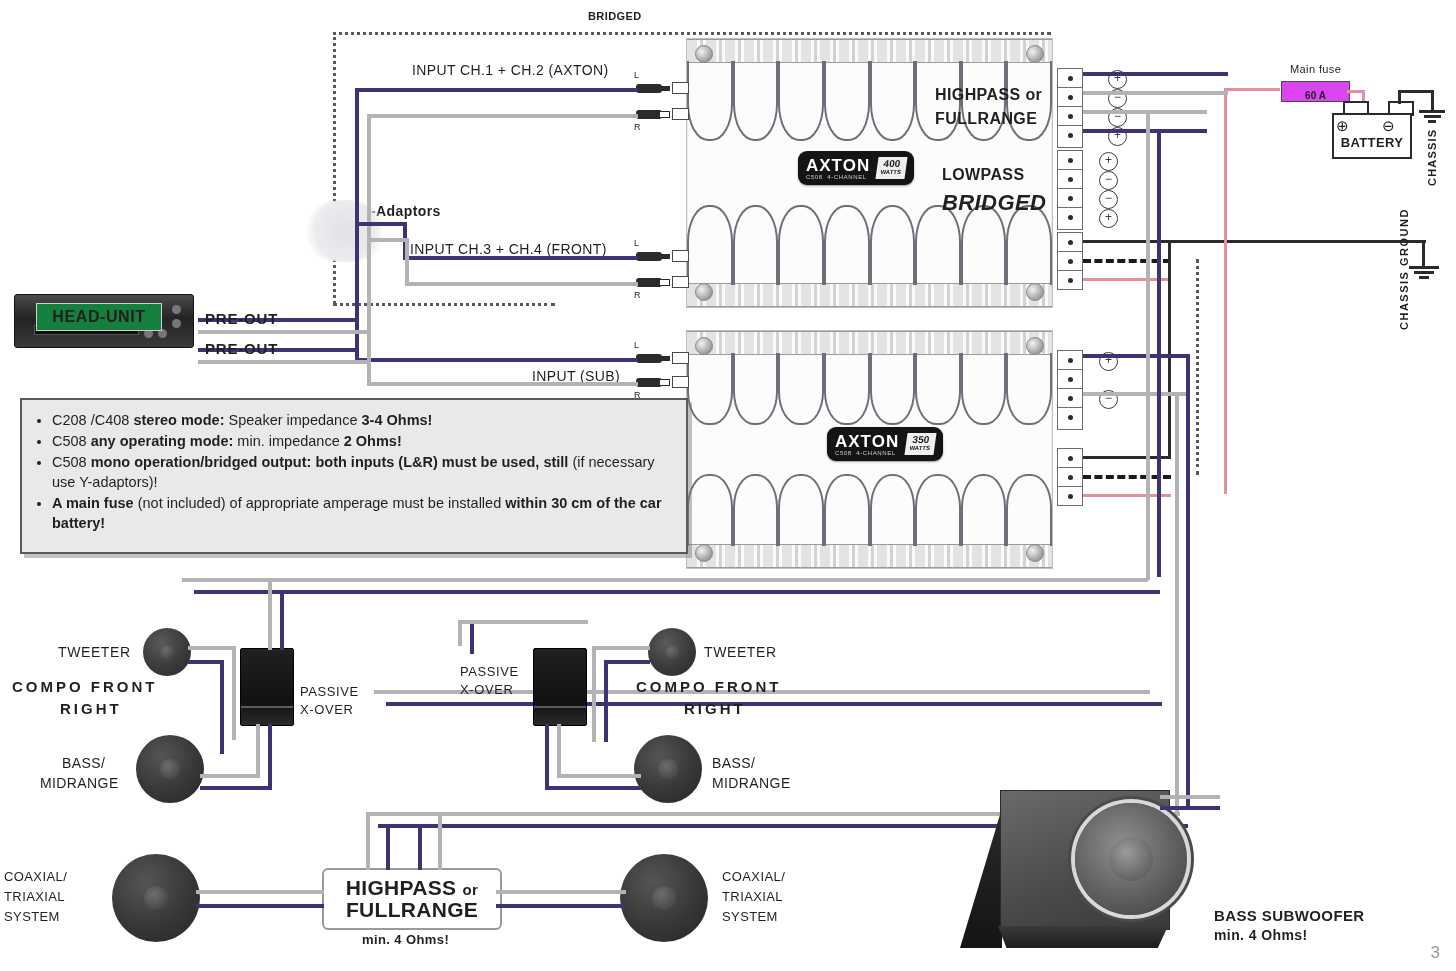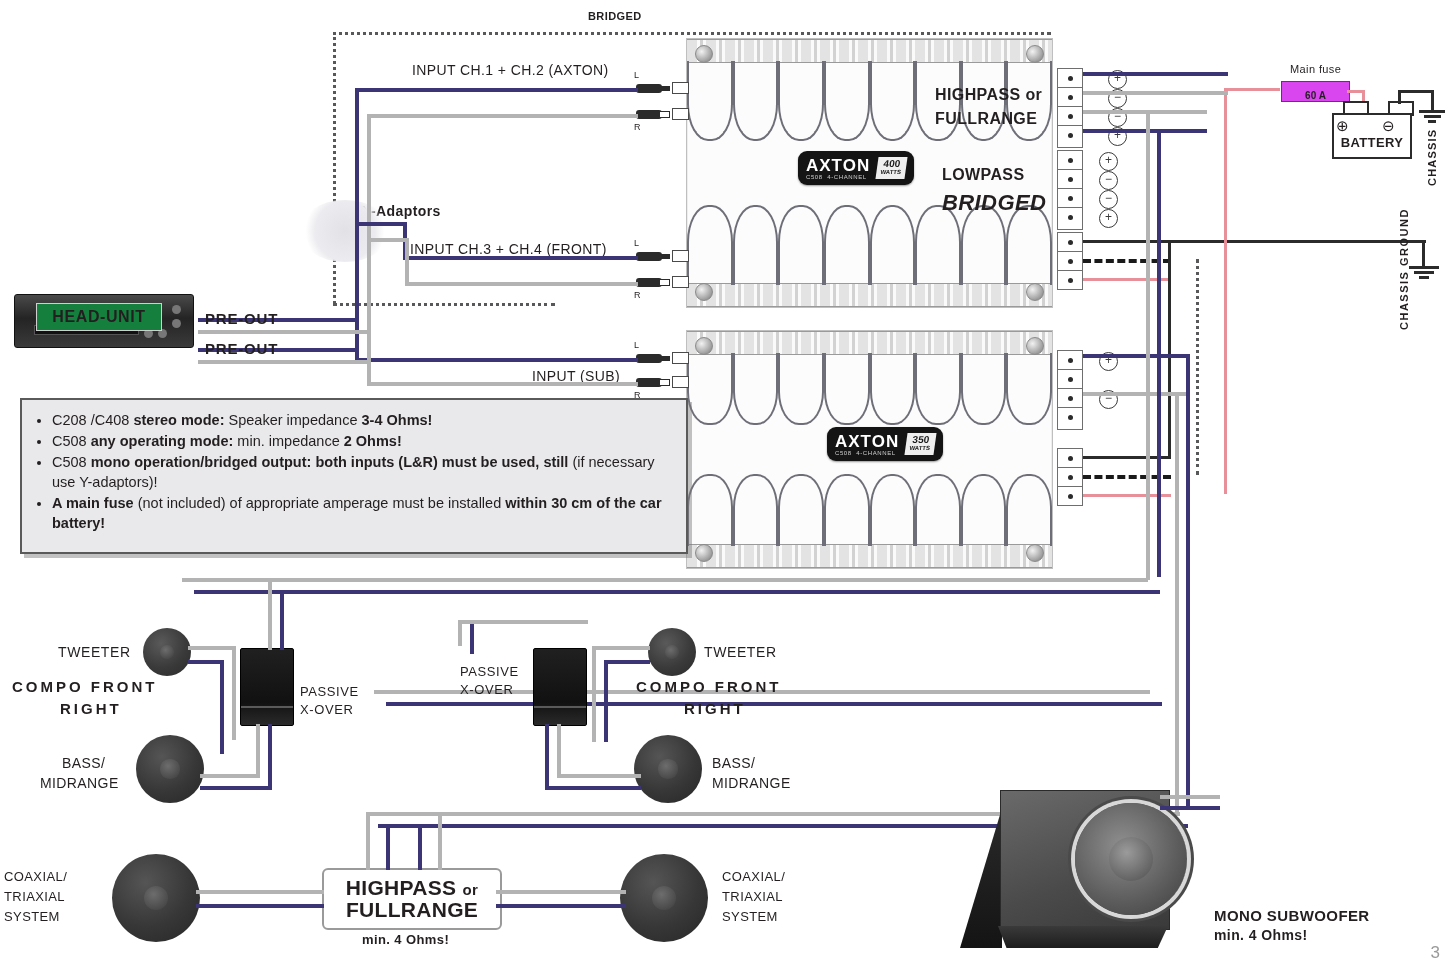--- a/index.html
+++ b/index.html
@@ -587,20 +587,20 @@
   <div class="wire blue v" style="left:418px;top:824px;height:46px;"></div>
   <div class="wire grey v" style="left:438px;top:812px;height:58px;"></div>
 
   <div id="subBox" style="left:960px;top:790px;width:220px;height:162px;">
     <div id="subSide"></div>
     <div id="subFront">
       <div id="subCone"></div>
     </div>
     <div id="subBottom"></div>
   </div>
-  <div class="lbl b abs" style="left:1214px;top:907px;font-size:15px;">MONO SUBWOOFER</div>
+  <div class="lbl b abs" style="left:1214px;top:907px;font-size:15px;">BASS SUBWOOFER</div>
   <div class="lbl b abs" style="left:1214px;top:927px;font-size:14px;">min. 4 Ohms!</div>
 
   <div class="wire blue h" style="left:1160px;top:806px;width:60px;"></div>
   <div class="wire grey h" style="left:1160px;top:795px;width:60px;"></div>
 
   <div id="pageNo">3</div>
 </div>
 
 </body></html>

